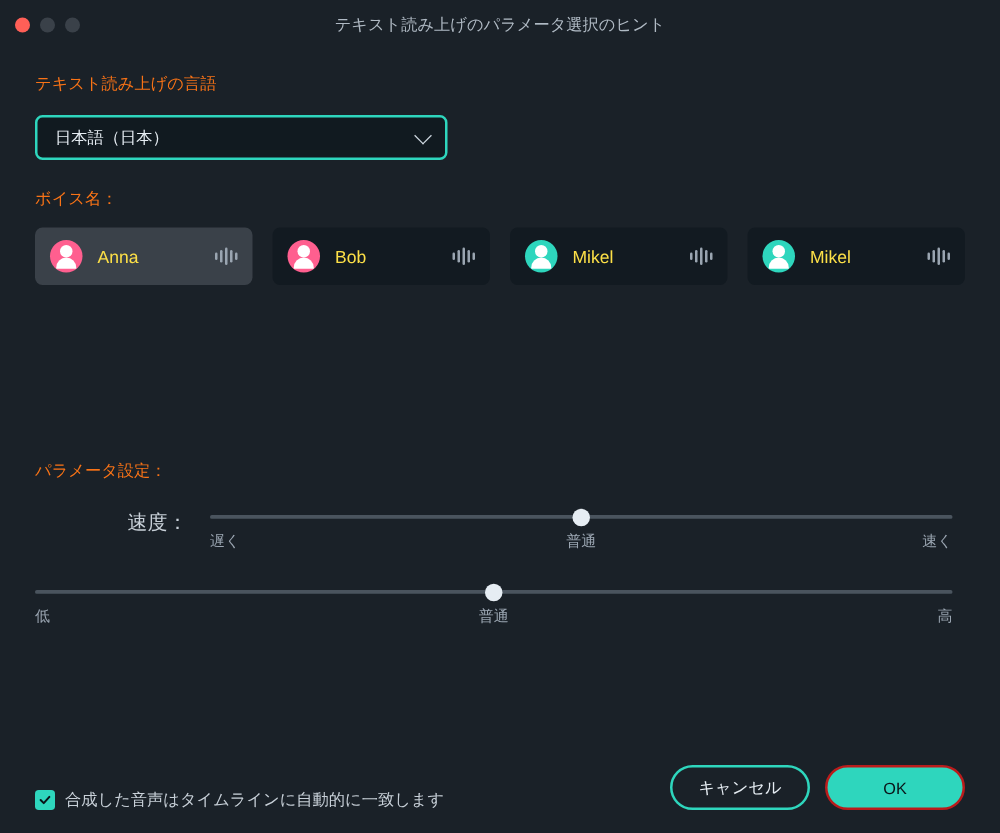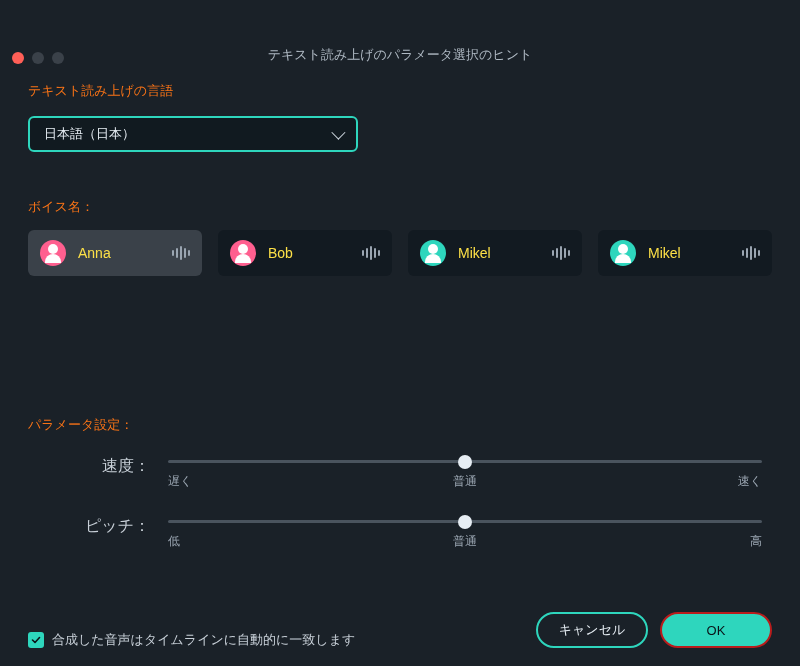--- a/index.html
+++ b/index.html
@@ -8,24 +8,23 @@
     height: 666px;
     background: #1a2128;
     font-family: -apple-system, BlinkMacSystemFont, "Hiragino Sans", sans-serif;
     color: #c8d0d8;
     font-size: 13px;
     overflow: hidden;
   }
   .titlebar {
     height: 40px;
     display: flex;
-    align-items: flex-end;
+    align-items: center;
     padding: 0 12px;
     position: relative;
-    margin-top: 24px;
   }
   .traffic-lights { display: flex; gap: 8px; }
   .traffic-light {
     width: 12px; height: 12px; border-radius: 50%;
   }
   .tl-close { background: #ff5f57; }
   .tl-min   { background: #3a4149; }
   .tl-max   { background: #3a4149; }
   .title {
     position: absolute; left: 0; right: 0; text-align: center;
@@ -35,21 +34,21 @@
   .label { color: #f97316; font-size: 13px; margin-bottom: 16px; }
   .select {
     width: 330px; height: 36px;
     background: #111a20;
     border: 2px solid #2ed6bd;
     border-radius: 6px;
     display: flex; align-items: center; justify-content: space-between;
     padding: 0 14px;
     color: #e6edf3;
     cursor: pointer;
-    margin-bottom: 46px;
+    margin-bottom: 22px;
   }
   .chevron {
     width: 10px; height: 10px;
     border-right: 1.5px solid #cfd8e0;
     border-bottom: 1.5px solid #cfd8e0;
     transform: rotate(45deg) translateY(-2px);
   }
   .voice-section .label { margin-bottom: 14px; }
   .voice-row { display: flex; gap: 16px; }
   .voice-card {
@@ -240,21 +239,20 @@
         </div>
         <div class="slider-marks">
           <span>遅く</span>
           <span>普通</span>
           <span>速く</span>
         </div>
       </div>
     </div>
 
     <div class="slider-row">
-      <div class="slider-label">ピッチ：</div>
       <div class="slider-wrap">
         <div class="slider-track">
           <div class="slider-thumb" id="pitch-thumb" style="left: 50%;"></div>
         </div>
         <div class="slider-marks">
           <span>低</span>
           <span>普通</span>
           <span>高</span>
         </div>
       </div>

